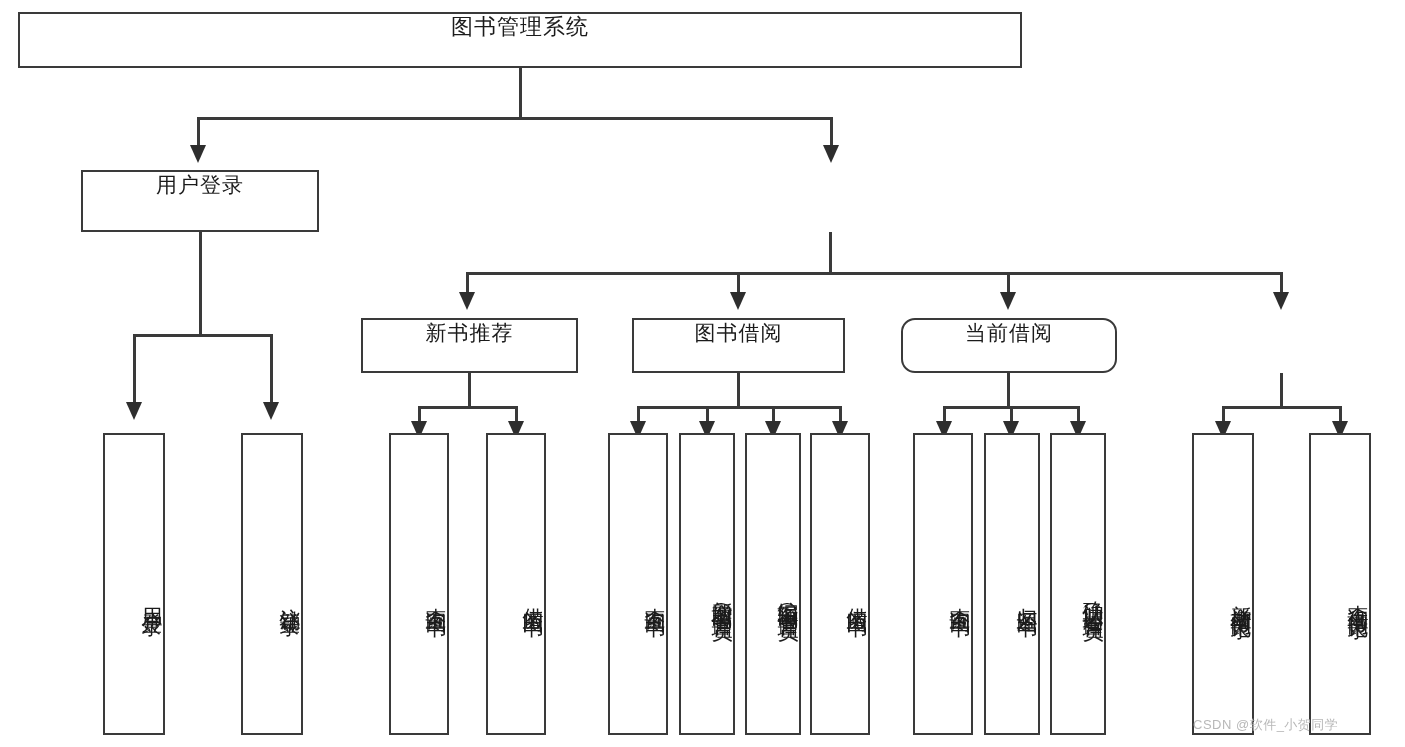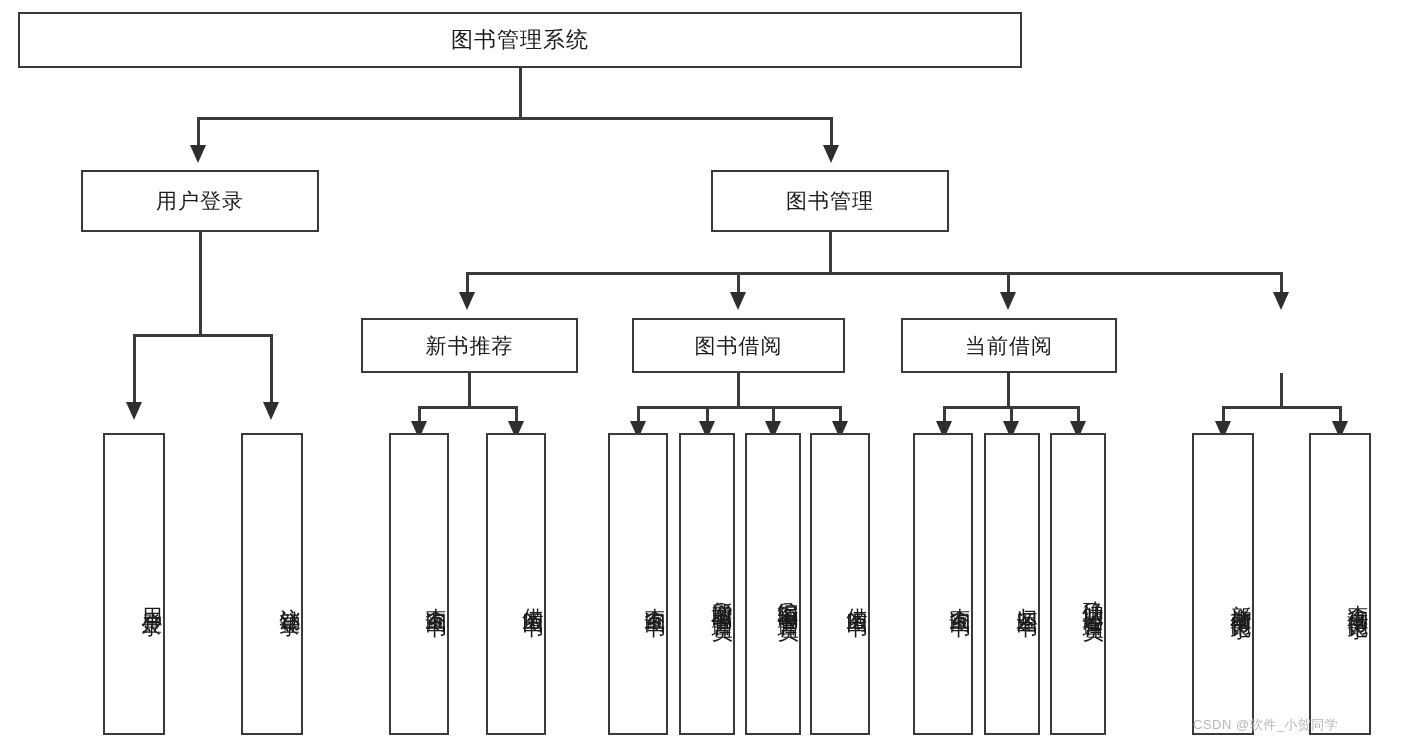--- a/index.html
+++ b/index.html
@@ -16,21 +16,21 @@
     height: 747px;
     background: #ffffff;
     overflow: hidden;
   }
   .node {
     position: absolute;
     box-sizing: border-box;
     border: 2px solid #3a3a3a;
     background: #ffffff;
     display: flex;
-    align-items: center;
+    align-items: flex-start;
     justify-content: center;
     color: #1b1b1b;
   }
   .node.horizontal {
     font-size: 21px;
     letter-spacing: 1px;
     line-height: 1.2;
   }
   .node.root {
     font-size: 22px;
@@ -89,23 +89,20 @@
   <div class="conn v" style="left:197px; top:117px; height:30px;"></div>
   <div class="arrow" style="left:190px; top:145px;"></div>
 
   <div class="conn v" style="left:830px; top:117px; height:30px;"></div>
   <div class="arrow" style="left:823px; top:145px;"></div>
 
   <div class="node horizontal" style="left:81px; top:170px; width:238px; height:62px;">
     <span>用户登录</span>
   </div>
 
-  <div class="node horizontal" style="left:711px; top:170px; width:238px; height:62px;">
-    <span>图书管理</span>
-  </div>
 
   <div class="conn v" style="left:199px; top:232px; height:104px;"></div>
   <div class="conn h" style="left:133px; top:334px; width:139px;"></div>
   <div class="conn v" style="left:133px; top:334px; height:70px;"></div>
   <div class="arrow" style="left:126px; top:402px;"></div>
   <div class="conn v" style="left:270px; top:334px; height:70px;"></div>
   <div class="arrow" style="left:263px; top:402px;"></div>
 
   <div class="node vertical" style="left:103px; top:433px; width:62px; height:302px;">
     <span class="vlabel">用户登录</span>
@@ -128,21 +125,21 @@
 
   <div class="conn v" style="left:1280px; top:272px; height:22px;"></div>
   <div class="arrow" style="left:1273px; top:292px;"></div>
 
   <div class="node horizontal" style="left:632px; top:318px; width:213px; height:55px;">
     <span>图书借阅</span>
   </div>
   <div class="node horizontal" style="left:361px; top:318px; width:217px; height:55px;">
     <span>新书推荐</span>
   </div>
-  <div class="node horizontal" style="left:901px; top:318px; width:216px; height:55px;">
+  <div class="node horizontal" style="left:901px; top:318px; width:216px; height:55px;border-radius:14px;">
     <span>当前借阅</span>
   </div>
 
   <div class="conn v" style="left:468px; top:373px; height:35px;"></div>
   <div class="conn h" style="left:418px; top:406px; width:100px;"></div>
   <div class="conn v" style="left:418px; top:406px; height:18px;"></div>
   <div class="arrow" style="left:411px; top:421px;"></div>
   <div class="conn v" style="left:515px; top:406px; height:18px;"></div>
   <div class="arrow" style="left:508px; top:421px;"></div>
 

